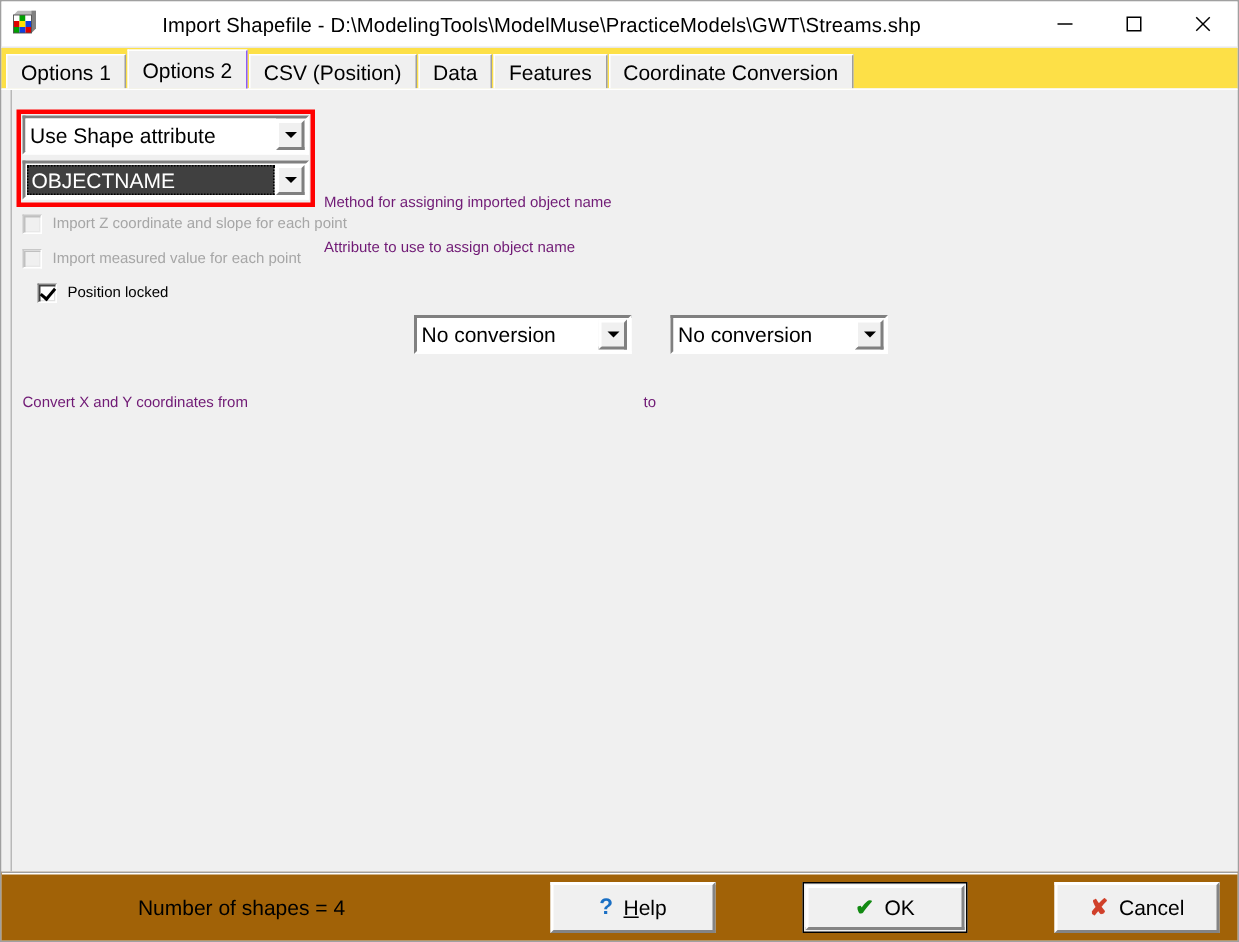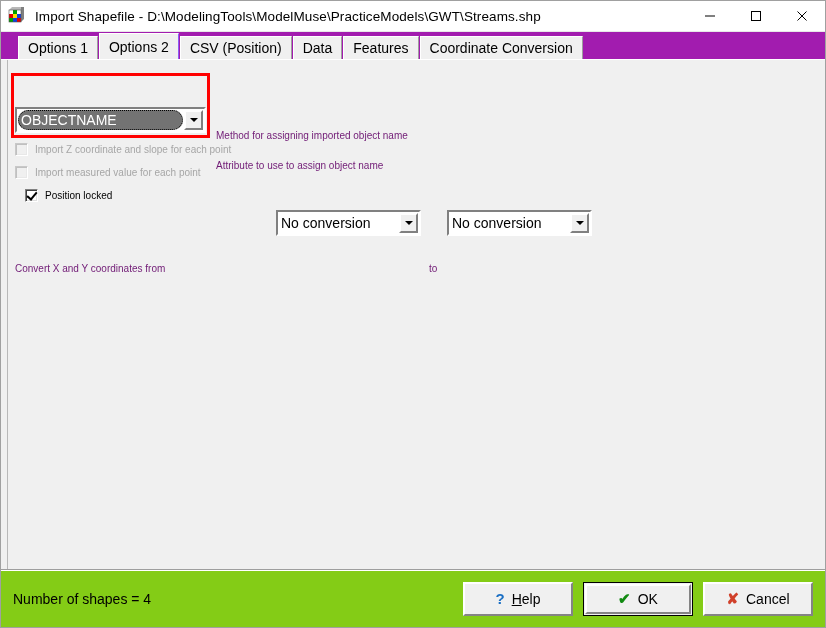--- a/index.html
+++ b/index.html
@@ -16,20 +16,21 @@
 
   .window {
     position: absolute;
     left: 0; top: 0;
     width: 826px; height: 628px;
     box-sizing: border-box;
     border: 1px solid #a0a0a0;
     background: #f0f0f0;
     display: flex;
     flex-direction: column;
+    text-align: center;
   }
 
   
   .titlebar {
     height: 30px;
     background: #ffffff;
     display: flex;
     align-items: center;
     flex: none;
     border-bottom: 1px solid #e8e8e8;
@@ -56,24 +57,24 @@
   .win-btn {
     width: 46px; height: 30px;
     display: flex; align-items: center; justify-content: center;
   }
   .win-btn svg { display: block; }
 
   
   .tabstrip {
     flex: none;
     height: 27px;
-    background: #a21caf;
+    background: #fde047;
     display: flex;
     align-items: flex-end;
-    padding-left: 17px;
+    padding-left: 3px;
     position: relative;
     box-sizing: border-box;
   }
   .tab {
     height: 23px;
     box-sizing: border-box;
     padding: 0 9px;
     display: flex;
     align-items: center;
     font-size: 14px;
@@ -141,26 +142,25 @@
     display: flex;
     align-items: center;
     padding-left: 3px;
     font-size: 14px;
     white-space: nowrap;
     overflow: hidden;
     color: #000;
     background: #ffffff;
   }
   .combo.selected .combo-text {
-    background: #737373;
+    background: #404040;
     color: #ffffff;
     outline: 1px dotted #000;
     outline-offset: -1px;
     margin: 1px;
-    border-radius: 10px;
   }
   .combo-arrow {
     flex: none;
     width: 19px;
     margin: 1px 1px 1px 0;
     background: #f0f0f0;
     border: 2px solid;
     border-color: #ffffff #808080 #808080 #ffffff;
     display: flex;
     align-items: center;
@@ -215,28 +215,29 @@
     border: solid #000;
     border-width: 0 2px 2px 0;
     transform: rotate(40deg);
   }
   .checkrow .ctext { font-size: 10px; color: #000; }
   .checkrow.disabled .ctext { color: #a6a6a6; }
 
   
   .bottombar {
     flex: none;
-    height: 58px;
-    background: #84cc16;
+    height: 46px;
+    background: #a16207;
     border-top: 1px solid #9e9e9e;
     box-shadow: inset 0 1px 0 #ffffff;
     display: flex;
     align-items: center;
     padding: 0 12px;
     box-sizing: border-box;
+    gap: 48px;
   }
   .status-text {
     flex: 1 1 auto;
     font-size: 14px;
     color: #000;
     white-space: nowrap;
   }
   .btn {
     height: 34px;
     min-width: 110px;
@@ -336,20 +337,26 @@
       <span>Coordinate Conversion</span>
     </div>
   </div>
 
   <div class="pagebody">
 
     <div class="page-left-rule"></div>
 
     <div class="redbox"></div>
 
+    <div class="combo" style="left:14px; top:17px; width:191px;">
+      <div class="combo-text">Use Shape attribute</div>
+      <div class="combo-arrow">
+          <i></i>
+        </div>
+    </div>
     <div class="lbl" style="left:215px; top:22px;">Method for assigning imported object name</div>
 
     <div class="combo selected" style="left:14px; top:47px; width:191px;">
       <div class="combo-text">OBJECTNAME</div>
       <div class="combo-arrow">
           <i></i>
         </div>
     </div>
     <div class="lbl" style="left:215px; top:52px;">Attribute to use to assign object name</div>
 

